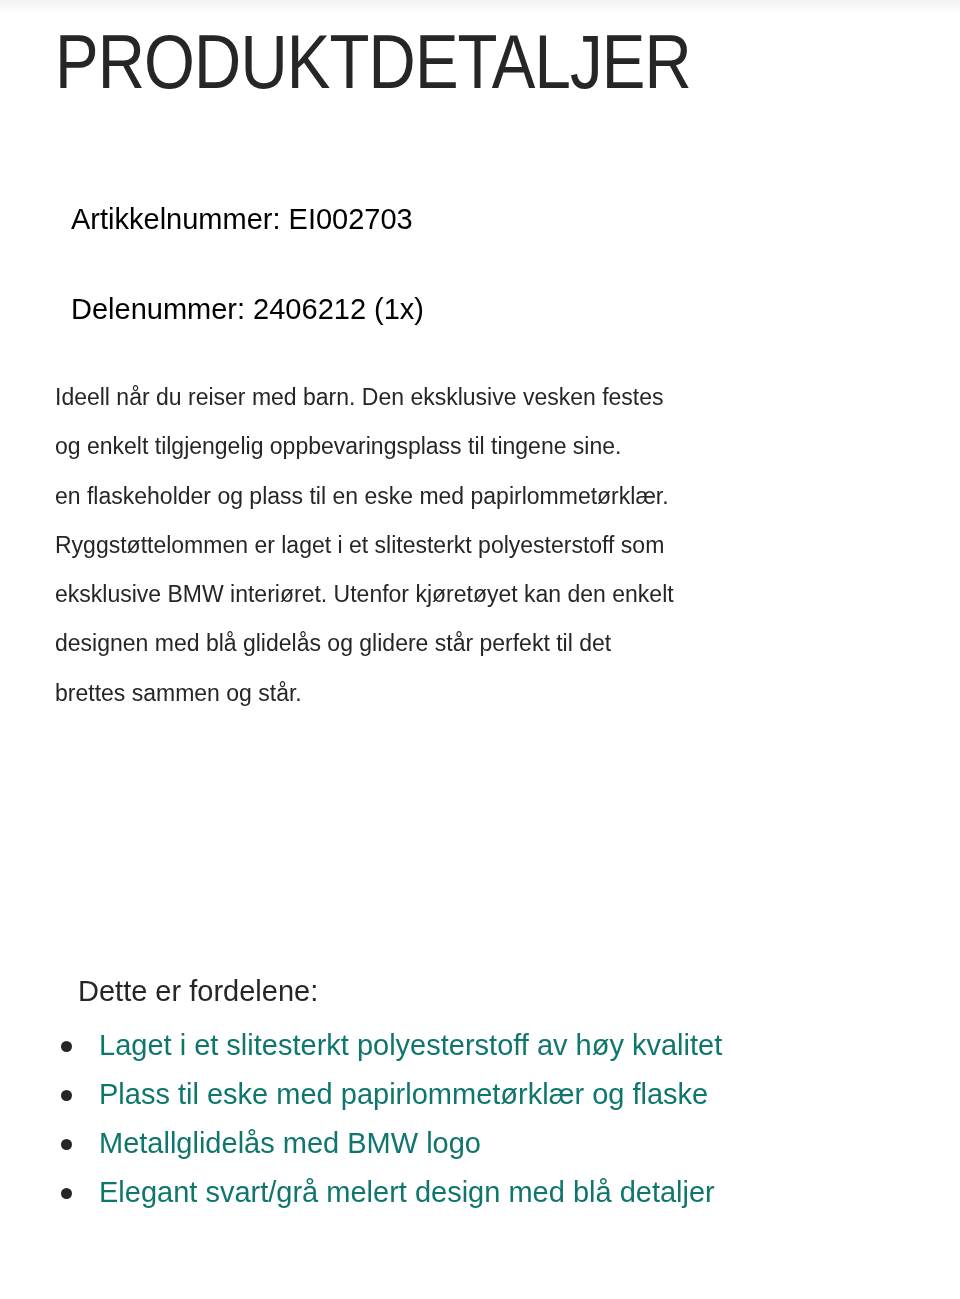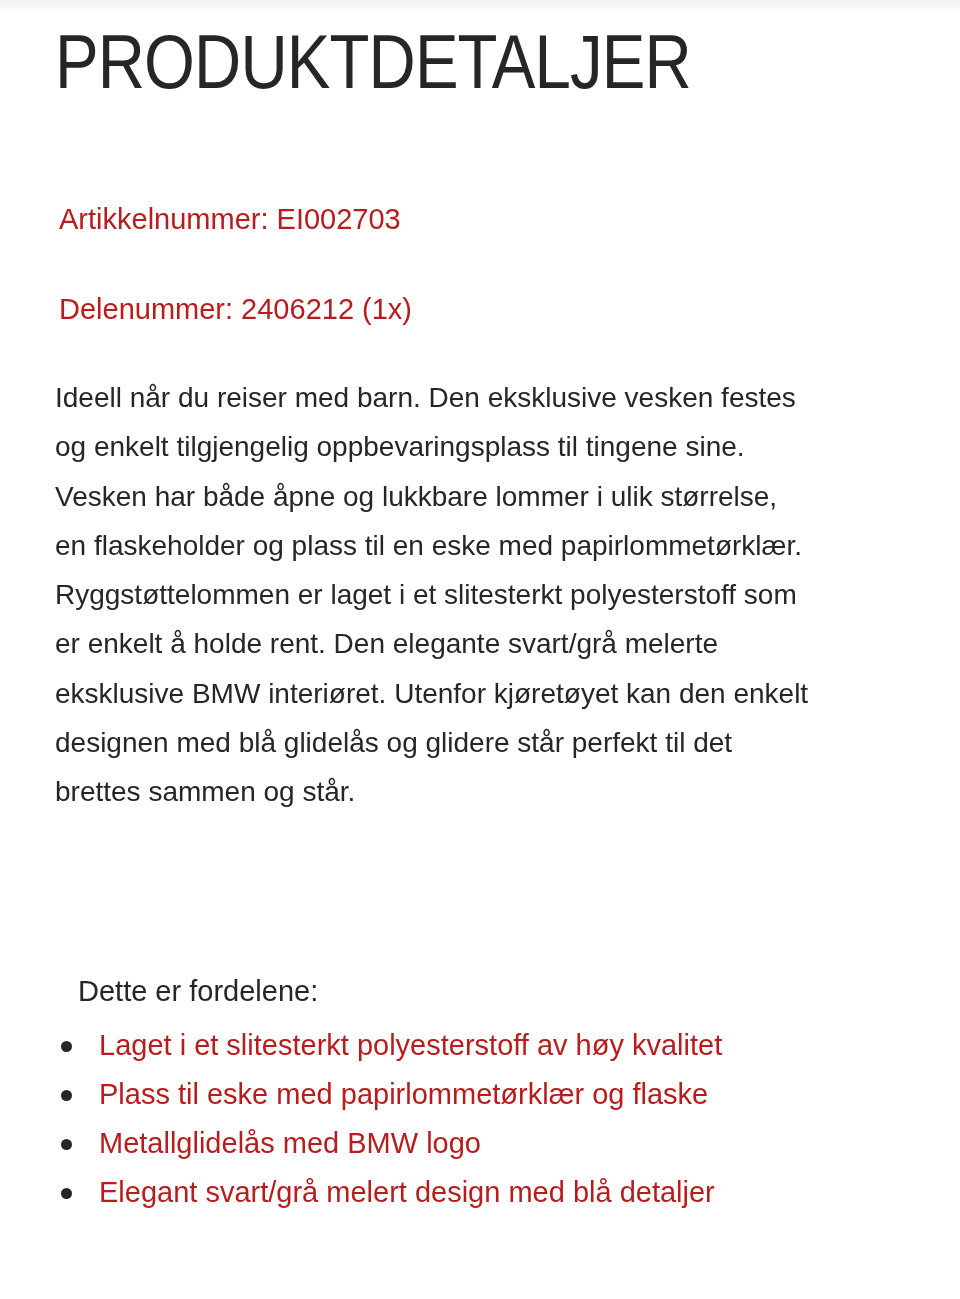--- a/index.html
+++ b/index.html
@@ -36,37 +36,37 @@
       font-weight: 300;
       letter-spacing: -1px;
       line-height: 80px;
       color: #262626;
       transform: scaleX(0.86);
       transform-origin: left top;
       white-space: nowrap;
     }
     .meta-line {
       position: absolute;
-      left: 4px;
+      left: 16px;
       margin: 0;
       font-size: 29px;
       line-height: 40px;
       font-weight: 300;
-      color: #b91c1c;
+      color: #000000;
       white-space: nowrap;
     }
     .meta-article { top: 199px; }
     .meta-part { top: 289px; }
     .description {
       position: absolute;
       left: 0;
       top: 373px;
       margin: 0;
       width: 860px;
-      font-size: 28px;
+      font-size: 23px;
       line-height: 49.3px;
       color: #262626;
     }
     .description span { display: block; white-space: nowrap; }
     .benefits-heading {
       position: absolute;
       left: 8px;
       top: 956px;
       margin: 15px;
       font-size: 29px;
@@ -81,21 +81,21 @@
       top: 1021px;
       margin: 0;
       padding: 0;
       list-style: none;
     }
     .benefit-item {
       position: relative;
       height: 49px;
       font-size: 29px;
       line-height: 49px;
-      color: #b91c1c;
+      color: #0f766e;
       white-space: nowrap;
       padding-left: 44px;
     }
     .bullet {
       position: absolute;
       left: 6px;
       top: 20px;
       width: 11px;
       height: 11px;
       border-radius: 50%;
@@ -109,24 +109,22 @@
 
 <main class="page">
   <h1 class="title">PRODUKTDETALJER</h1>
 
   <p class="meta-line meta-article">Artikkelnummer: EI002703</p>
   <p class="meta-line meta-part">Delenummer: 2406212 (1x)</p>
 
   <p class="description">
     <span>Ideell når du reiser med barn. Den eksklusive vesken festes</span>
     <span>og enkelt tilgjengelig oppbevaringsplass til tingene sine.</span>
-    <span>Vesken har både åpne og lukkbare lommer i ulik størrelse,</span>
     <span>en flaskeholder og plass til en eske med papirlommetørklær.</span>
     <span>Ryggstøttelommen er laget i et slitesterkt polyesterstoff som</span>
-    <span>er enkelt å holde rent. Den elegante svart/grå melerte</span>
     <span>eksklusive BMW interiøret. Utenfor kjøretøyet kan den enkelt</span>
     <span>designen med blå glidelås og glidere står perfekt til det</span>
     <span>brettes sammen og står.</span>
   </p>
 
   <h2 class="benefits-heading">Dette er fordelene:</h2>
 
   <ul class="benefits-list">
     <li class="benefit-item">
       <span class="bullet"></span>

